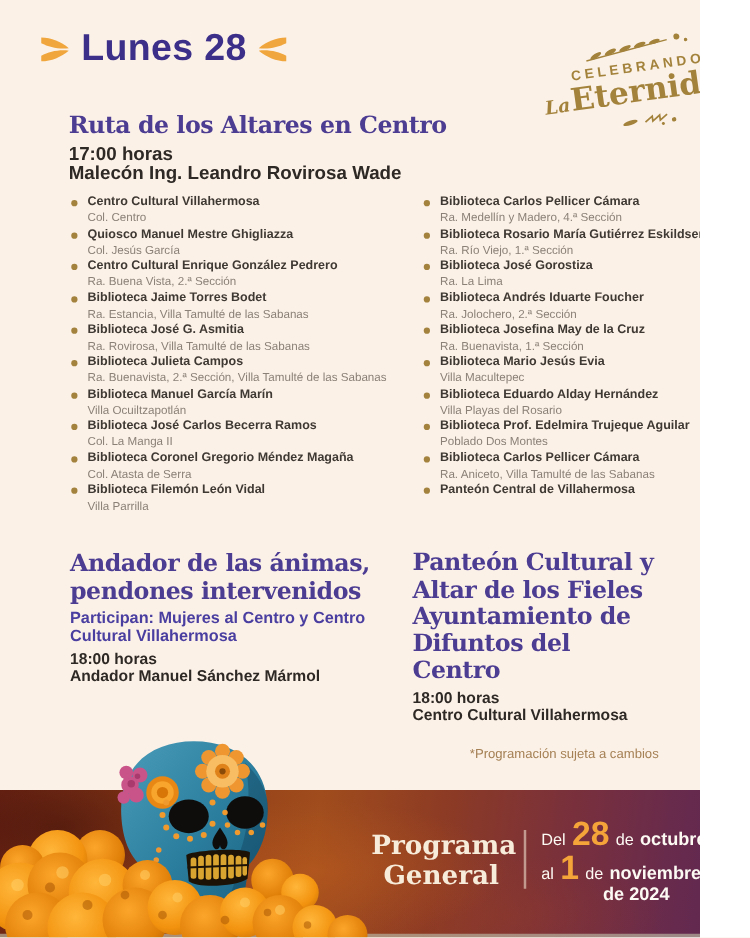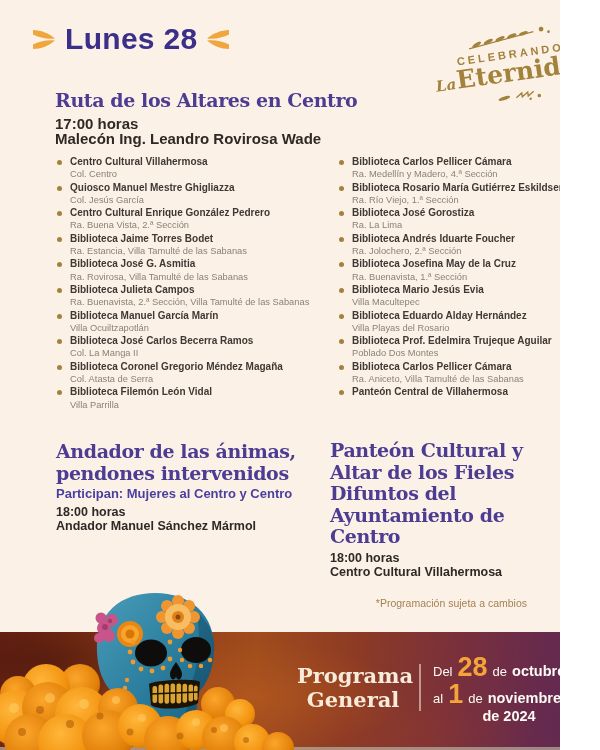--- a/index.html
+++ b/index.html
@@ -260,33 +260,34 @@
     </div>
   </div>
 
   <div class="andador">
     <div class="h-event">
       <div>Andador de las ánimas,</div>
       <div>pendones intervenidos</div>
     </div>
     <div class="participants">
       <div>Participan: Mujeres al Centro y Centro</div>
+      <div>Cultural Villahermosa</div>
     </div>
     <div class="meta2">
       <div>18:00 horas</div>
       <div>Andador Manuel Sánchez Mármol</div>
     </div>
   </div>
 
   <div class="panteon">
     <div class="h-event">
       <div>Panteón Cultural y</div>
       <div>Altar de los Fieles</div>
+      <div>Ayuntamiento de</div>
       <div>Difuntos del</div>
-      <div>Ayuntamiento de</div>
       <div>Centro</div>
     </div>
     <div class="meta2">
       <div>18:00 horas</div>
       <div>Centro Cultural Villahermosa</div>
     </div>
   </div>
 
   <div class="note">*Programación sujeta a cambios</div>
 

